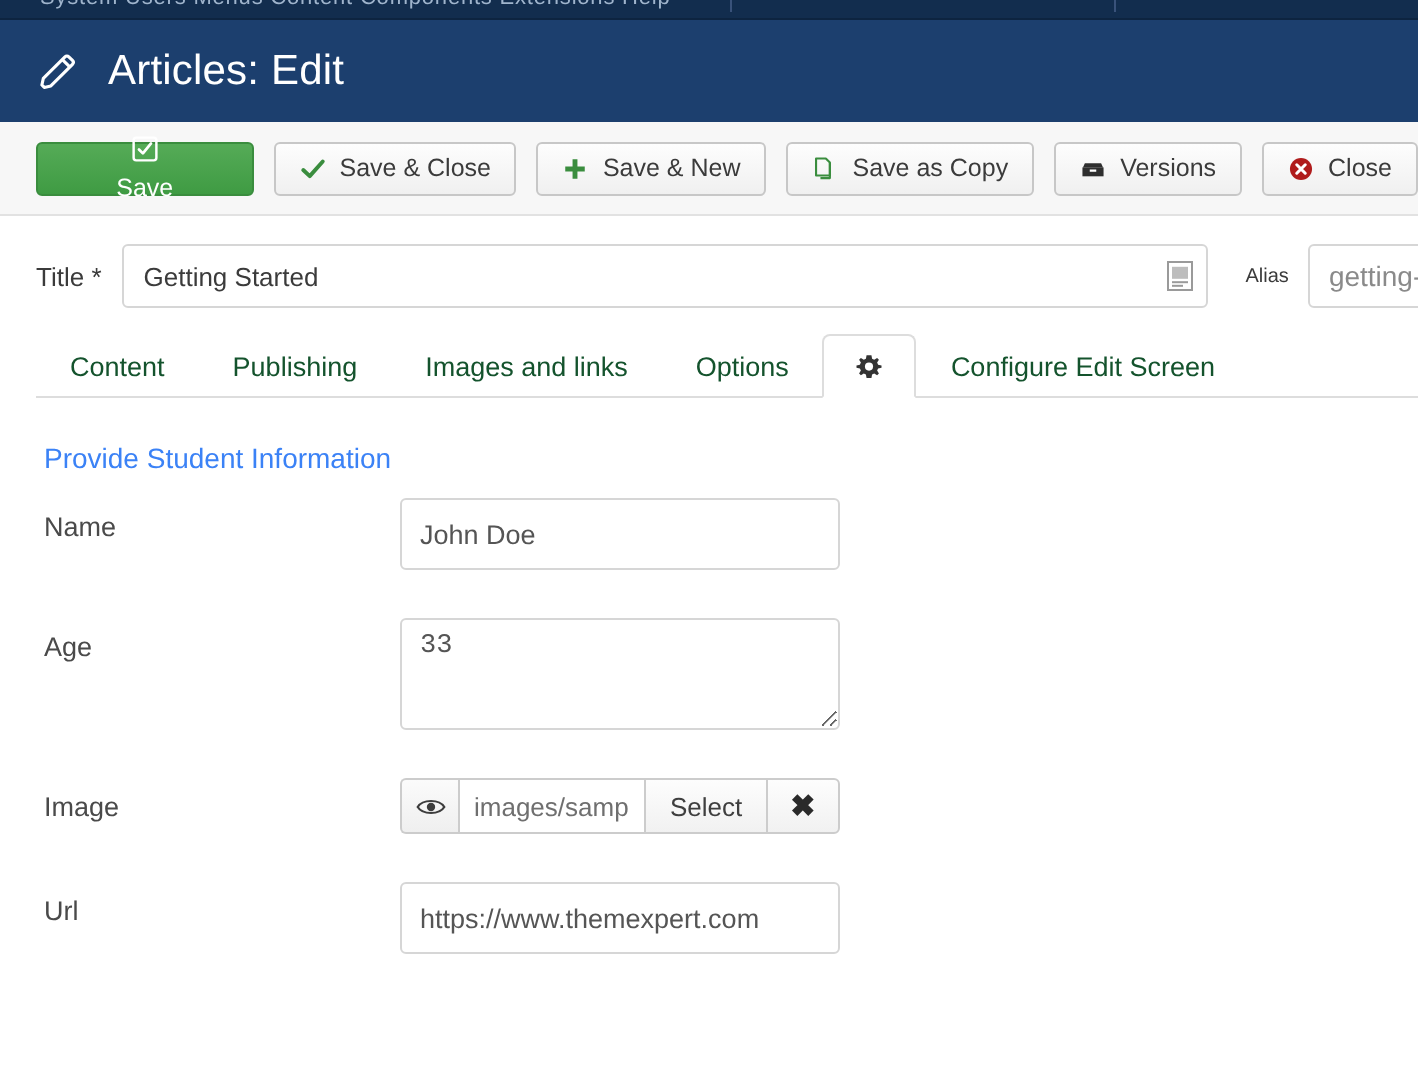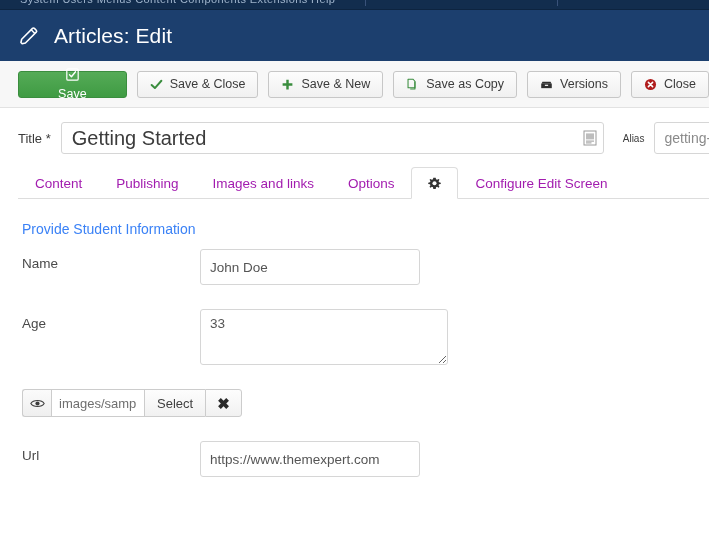--- a/index.html
+++ b/index.html
@@ -134,21 +134,21 @@
     flex: 0 0 543px;
   }
   .title-input {
     width: 100%;
     height: 32px;
     box-sizing: border-box;
     border: 1px solid #d6d6d6;
     border-radius: 3px;
     padding: 0 34px 0 10px;
     font-family: "Liberation Sans", sans-serif;
-    font-size: 20px;
+    font-size: 13px;
     color: #3b3b3b;
     background: #ffffff;
     outline: none;
   }
   .title-addon {
     position: absolute;
     right: 7px;
     top: 50%;
     transform: translateY(-50%);
     width: 14px;
@@ -197,21 +197,21 @@
   .tab {
     position: relative;
     z-index: 2;
     display: inline-flex;
     align-items: center;
     gap: 7px;
     height: 32px;
     padding: 0 16px;
     box-sizing: border-box;
     font-size: 13.5px;
-    color: #a21caf;
+    color: #14532d;
     cursor: pointer;
     border: 1px solid transparent;
     border-radius: 4px 4px 0 0;
     background: transparent;
     white-space: nowrap;
   }
   .tab.active {
     color: #4a4a4a;
     background: #ffffff;
     border-color: #dddddd;
@@ -248,27 +248,27 @@
     border: 1px solid #d6d6d6;
     border-radius: 3px;
     padding: 0 9px;
     font-family: "Liberation Sans", sans-serif;
     font-size: 13.5px;
     color: #555555;
     background: #ffffff;
     outline: none;
   }
   .textarea-input {
-    width: 248px;
+    width: 220px;
     height: 56px;
     box-sizing: border-box;
     border: 1px solid #d6d6d6;
     border-radius: 3px;
     padding: 6px 9px;
-    font-family: Liberation Sans, sans-serif;
+    font-family: Liberation Mono, monospace;
     font-size: 13.5px;
     color: #555555;
     background: #ffffff;
     outline: none;
     resize: both;
     overflow: auto;
   }
 
   
   .input-group {
@@ -452,20 +452,21 @@
     <label class="ctl-label">Name</label>
     <input class="text-input" type="text" value="John Doe" style="">
   </div>
 
   <div class="form-row">
     <label class="ctl-label">Age</label>
     <textarea class="textarea-input" style="">33</textarea>
   </div>
 
   <div class="form-row">
+    <label class="ctl-label">Image</label>
     <div class="input-group">
       <div class="ig-addon">
         <svg viewBox="0 0 18 12" width="15" height="11" aria-hidden="true">
           <path d="M1 6 C4 1.2 14 1.2 17 6 C14 10.8 4 10.8 1 6 Z" fill="none" stroke="#3d3d3d" stroke-width="1.3"></path>
           <circle cx="9" cy="6" r="2.5" fill="#3d3d3d"></circle>
         </svg>
       </div>
       <input class="ig-field" type="text" value="images/sampledata/cassiopeia/nasa1-1200.jpg" style="">
       <div class="ig-btn">
         <span>Select</span>

